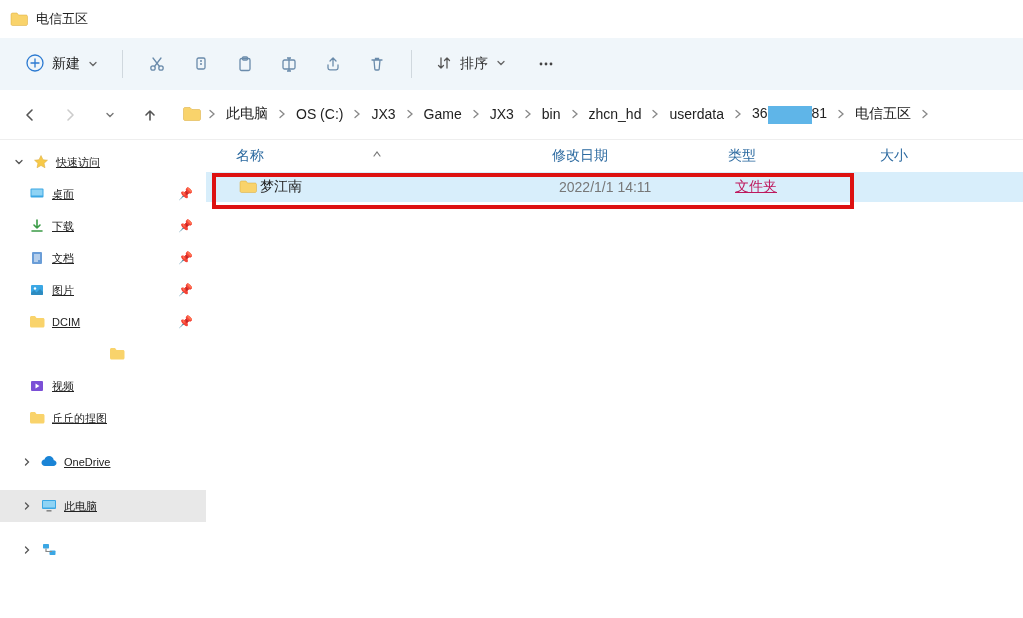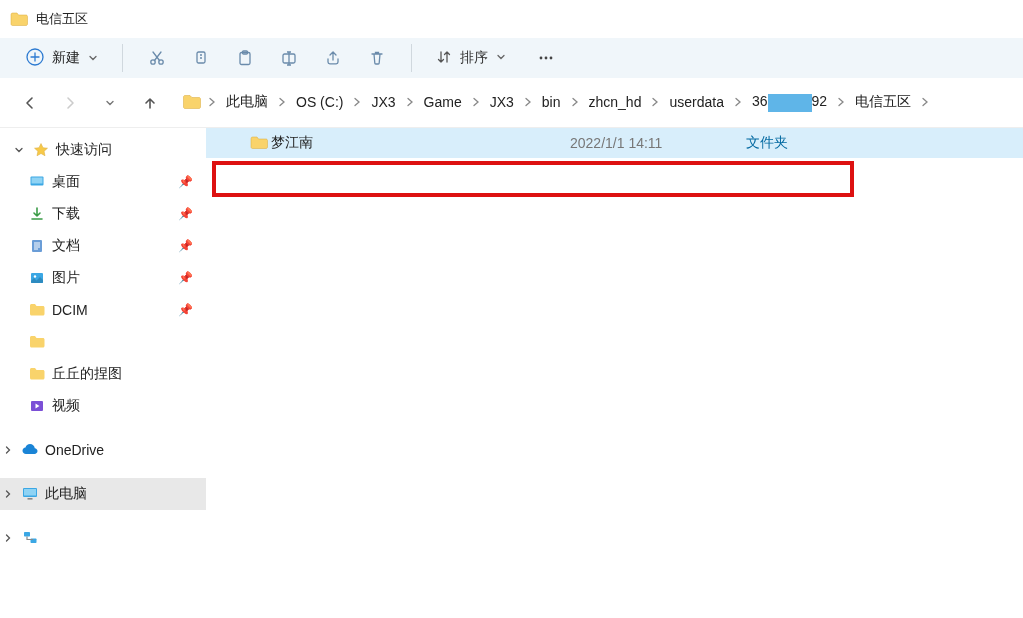--- a/index.html
+++ b/index.html
@@ -4,21 +4,21 @@
   <style>
     * { margin: 0; padding: 0; box-sizing: border-box; font-family: "Segoe UI", "Microsoft YaHei", sans-serif; }
     body { width: 1023px; height: 618px; background: #fff; overflow: hidden; font-size: 14px; color: #333; }
 
     
     .title-bar { height: 38px; display: flex; align-items: center; padding: 0 10px; gap: 8px; }
     .title-folder-icon { width: 18px; height: 14px; }
     .title-text { font-size: 13px; color: #222; }
 
     
-    .toolbar { height: 40px; background: #f0f6fa; display: flex; align-items: center; padding: 0 16px; gap: 4px; }
+    .toolbar { height: 52px; background: #f0f6fa; display: flex; align-items: center; padding: 0 16px; gap: 4px; }
     .new-btn { display: flex; align-items: center; gap: 8px; padding: 6px 10px; border-radius: 4px; cursor: pointer; }
     .divider-v { width: 1px; height: 28px; background: #d0d8de; margin: 0 10px; }
     .tb-icon { width: 40px; height: 36px; display: flex; align-items: center; justify-content: center; border-radius: 4px; cursor: pointer; color: #5a7a9a; }
     .tb-label-btn { display: flex; align-items: flex-start; gap: 8px; padding: 6px 10px; border-radius: 4px; cursor: pointer; color: #333; }
 
     
     .nav-row { height: 50px; display: flex; align-items: center; padding: 0 14px; gap: 8px; border-bottom: 1px solid #eee; }
     .nav-arrow { width: 32px; height: 32px; display:flex; align-items:center; justify-content:center; color:#555; border-radius:4px; cursor:pointer;}
     .nav-arrow.disabled { color: #bbb; }
     .breadcrumb { display: flex; align-items: center; gap: 2px; margin-left: 8px; flex:1; overflow:hidden;}
@@ -27,41 +27,41 @@
     .bc-folder-icon { width:20px; height:16px; margin-right:2px; }
     .bc-censor { width:44px; height:18px; background:#5fb5e8; display:inline-block; vertical-align:middle; }
 
     
     .main { display: flex; height: calc(100% - 140px); }
     .sidebar { width: 206px; border-right: 0; padding-top: 6px; }
     .side-row { display:flex; align-items:center; height:32px; padding-left: 12px; gap:6px; cursor:pointer; position:relative;}
     .side-row.active { background:#e8e8e8;}
     .side-caret { width:14px; height:14px; display:flex; align-items:center; justify-content:center; color:#666;}
     .side-icon { width:18px; height:18px; display:flex; align-items:center; justify-content:center;}
-    .side-label { flex:1; color:#222; font-size:14px;}
+    .side-label { flex:1; color:#222; font-size:11px;text-decoration:underline;}
     .pin { color:#9aa; margin-right:12px; font-size:12px; width:16px; text-align:center;}
-    .side-indent-1 { padding-left: 28px; }
-    .side-indent-0b { padding-left: 1px; }
+    .side-indent-1 { padding-left: 28px; justify-content: center; }
+    .side-indent-0b { padding-left: 20px; }
     .side-group-gap { height:12px; }
 
     .filelist { flex:1; position:relative; }
     .columns { display:flex; height:32px; align-items:center; padding-left: 30px; color:#2c6aa0; font-size:14px; }
     .col-name { width: 316px; position:relative; cursor:pointer;}
     .col-date { width: 176px; cursor:pointer;}
     .col-type { width: 152px; cursor:pointer;}
     .col-size { flex:1; cursor:pointer;}
     .sort-ind { position:absolute; left: 136px; top: -2px; color:#777; }
 
-    .row { display:flex; height:30px; align-items:center; padding-left: 25px; }
+    .row { display:flex; height:30px; align-items:center; padding-left: 14px; }
     .row.selected { background:#d8eefb; }
     .row .cb { width:16px; opacity:0;}
     .row .r-icon { width:24px; display:flex; align-items:center; justify-content:center;}
     .row .r-name { width: 292px; color:#222; }
     .row .r-date { width: 176px; color:#777;margin-left:7px; }
-    .row .r-type { width: 152px; color:#0369a1; }
+    .row .r-type { width: 152px; color:#be185d;text-decoration:underline; }
 
     .highlight-box { position:absolute; border: 4px solid #d11; pointer-events:none; }
   </style>
 </head>
 <body>
 
 <div class="title-bar">
   <span class="title-folder-icon">
     <svg width="18" height="14" viewBox="0 0 18 14">
         <path d="M1 2.5C1 1.7 1.7 1 2.5 1H7l1.5 2H16c.8 0 1.5.7 1.5 1.5V12c0 .8-.7 1.5-1.5 1.5H2.5C1.7 13.5 1 12.8 1 12V2.5z" fill="#f9d36b" stroke="#d9a93a" stroke-width="0.5"></path>
@@ -222,21 +222,21 @@
           <path d="M2 1.5l4 3.5-4 3.5" stroke="#888" stroke-width="1.3" fill="none" stroke-linecap="round"></path>
         </svg>
       </span>
     <span class="bc-item">userdata</span>
     <span class="bc-sep">
         <svg width="8" height="10" viewBox="0 0 8 10">
           <path d="M2 1.5l4 3.5-4 3.5" stroke="#888" stroke-width="1.3" fill="none" stroke-linecap="round"></path>
         </svg>
       </span>
     <span class="bc-item">
-      <span>36</span><span class="bc-censor"></span><span>92</span>
+      <span>36</span><span class="bc-censor"></span><span>81</span>
     </span>
     <span class="bc-sep">
         <svg width="8" height="10" viewBox="0 0 8 10">
           <path d="M2 1.5l4 3.5-4 3.5" stroke="#888" stroke-width="1.3" fill="none" stroke-linecap="round"></path>
         </svg>
       </span>
     <span class="bc-item">电信五区</span>
     <span class="bc-sep">
         <svg width="8" height="10" viewBox="0 0 8 10">
           <path d="M2 1.5l4 3.5-4 3.5" stroke="#888" stroke-width="1.3" fill="none" stroke-linecap="round"></path>
@@ -313,34 +313,34 @@
     </div>
     <div class="side-row side-indent-1">
       <span class="side-icon">
           <svg width="16" height="14" viewBox="0 0 16 14">
             <path d="M1 2.5C1 1.7 1.7 1 2.5 1H6l1.5 2H14c.8 0 1.5.7 1.5 1.5V11c0 .8-.7 1.5-1.5 1.5H2.5C1.7 12.5 1 11.8 1 11V2.5z" fill="#f9d36b"></path>
           </svg>
         </span>
     </div>
     <div class="side-row side-indent-1">
       <span class="side-icon">
+          <svg width="16" height="16" viewBox="0 0 16 16">
+            <rect x="2" y="3" width="12" height="10" rx="1" fill="#7b4fd6"></rect>
+            <path d="M6.5 5.5v5l4-2.5-4-2.5z" fill="#fff"></path>
+          </svg>
+        </span>
+      <span class="side-label">视频</span>
+    </div>
+    <div class="side-row side-indent-1">
+      <span class="side-icon">
           <svg width="16" height="14" viewBox="0 0 16 14">
             <path d="M1 2.5C1 1.7 1.7 1 2.5 1H6l1.5 2H14c.8 0 1.5.7 1.5 1.5V11c0 .8-.7 1.5-1.5 1.5H2.5C1.7 12.5 1 11.8 1 11V2.5z" fill="#f9d36b"></path>
           </svg>
         </span>
       <span class="side-label">丘丘的捏图</span>
-    </div>
-    <div class="side-row side-indent-1">
-      <span class="side-icon">
-          <svg width="16" height="16" viewBox="0 0 16 16">
-            <rect x="2" y="3" width="12" height="10" rx="1" fill="#7b4fd6"></rect>
-            <path d="M6.5 5.5v5l4-2.5-4-2.5z" fill="#fff"></path>
-          </svg>
-        </span>
-      <span class="side-label">视频</span>
     </div>
 
     <div class="side-group-gap"></div>
 
     <div class="side-row side-indent-0b">
       <span class="side-caret">
           <svg width="10" height="10" viewBox="0 0 10 10">
             <path d="M3.5 2l3 3-3 3" stroke="#555" stroke-width="1.3" fill="none" stroke-linecap="round"></path>
           </svg>
         </span>
@@ -382,20 +382,31 @@
           <svg width="18" height="16" viewBox="0 0 18 16">
             <rect x="3" y="2" width="6" height="4.5" rx="0.7" fill="#3ba7e4"></rect>
             <rect x="9.5" y="8.5" width="6" height="4.5" rx="0.7" fill="#3ba7e4"></rect>
             <path d="M6 6.5v3h6" stroke="#888" stroke-width="1.2" fill="none"></path>
           </svg>
         </span>
     </div>
   </div>
 
   <div class="filelist">
+    <div class="columns">
+      <div class="col-name">
+        <span>名称</span>
+        <span class="sort-ind"><svg width="10" height="8" viewBox="0 0 10 8">
+              <path d="M2 6l3-4 3 4" stroke="#777" stroke-width="1.2" fill="none" stroke-linecap="round"></path>
+            </svg></span>
+      </div>
+      <div class="col-date"><span>修改日期</span></div>
+      <div class="col-type"><span>类型</span></div>
+      <div class="col-size"><span>大小</span></div>
+    </div>
 
     <div class="row selected">
       <span class="cb"></span>
       <span class="r-icon">
           <svg width="18" height="14" viewBox="0 0 18 14">
             <path d="M1 2.5C1 1.7 1.7 1 2.5 1H7l1.5 2H16c.8 0 1.5.7 1.5 1.5V11c0 .8-.7 1.5-1.5 1.5H2.5C1.7 12.5 1 11.8 1 11V2.5z" fill="#f9d36b" stroke="#d9a93a" stroke-width="0.5"></path>
           </svg>
         </span>
       <span class="r-name">梦江南</span>
       <span class="r-date">2022/1/1 14:11</span>

